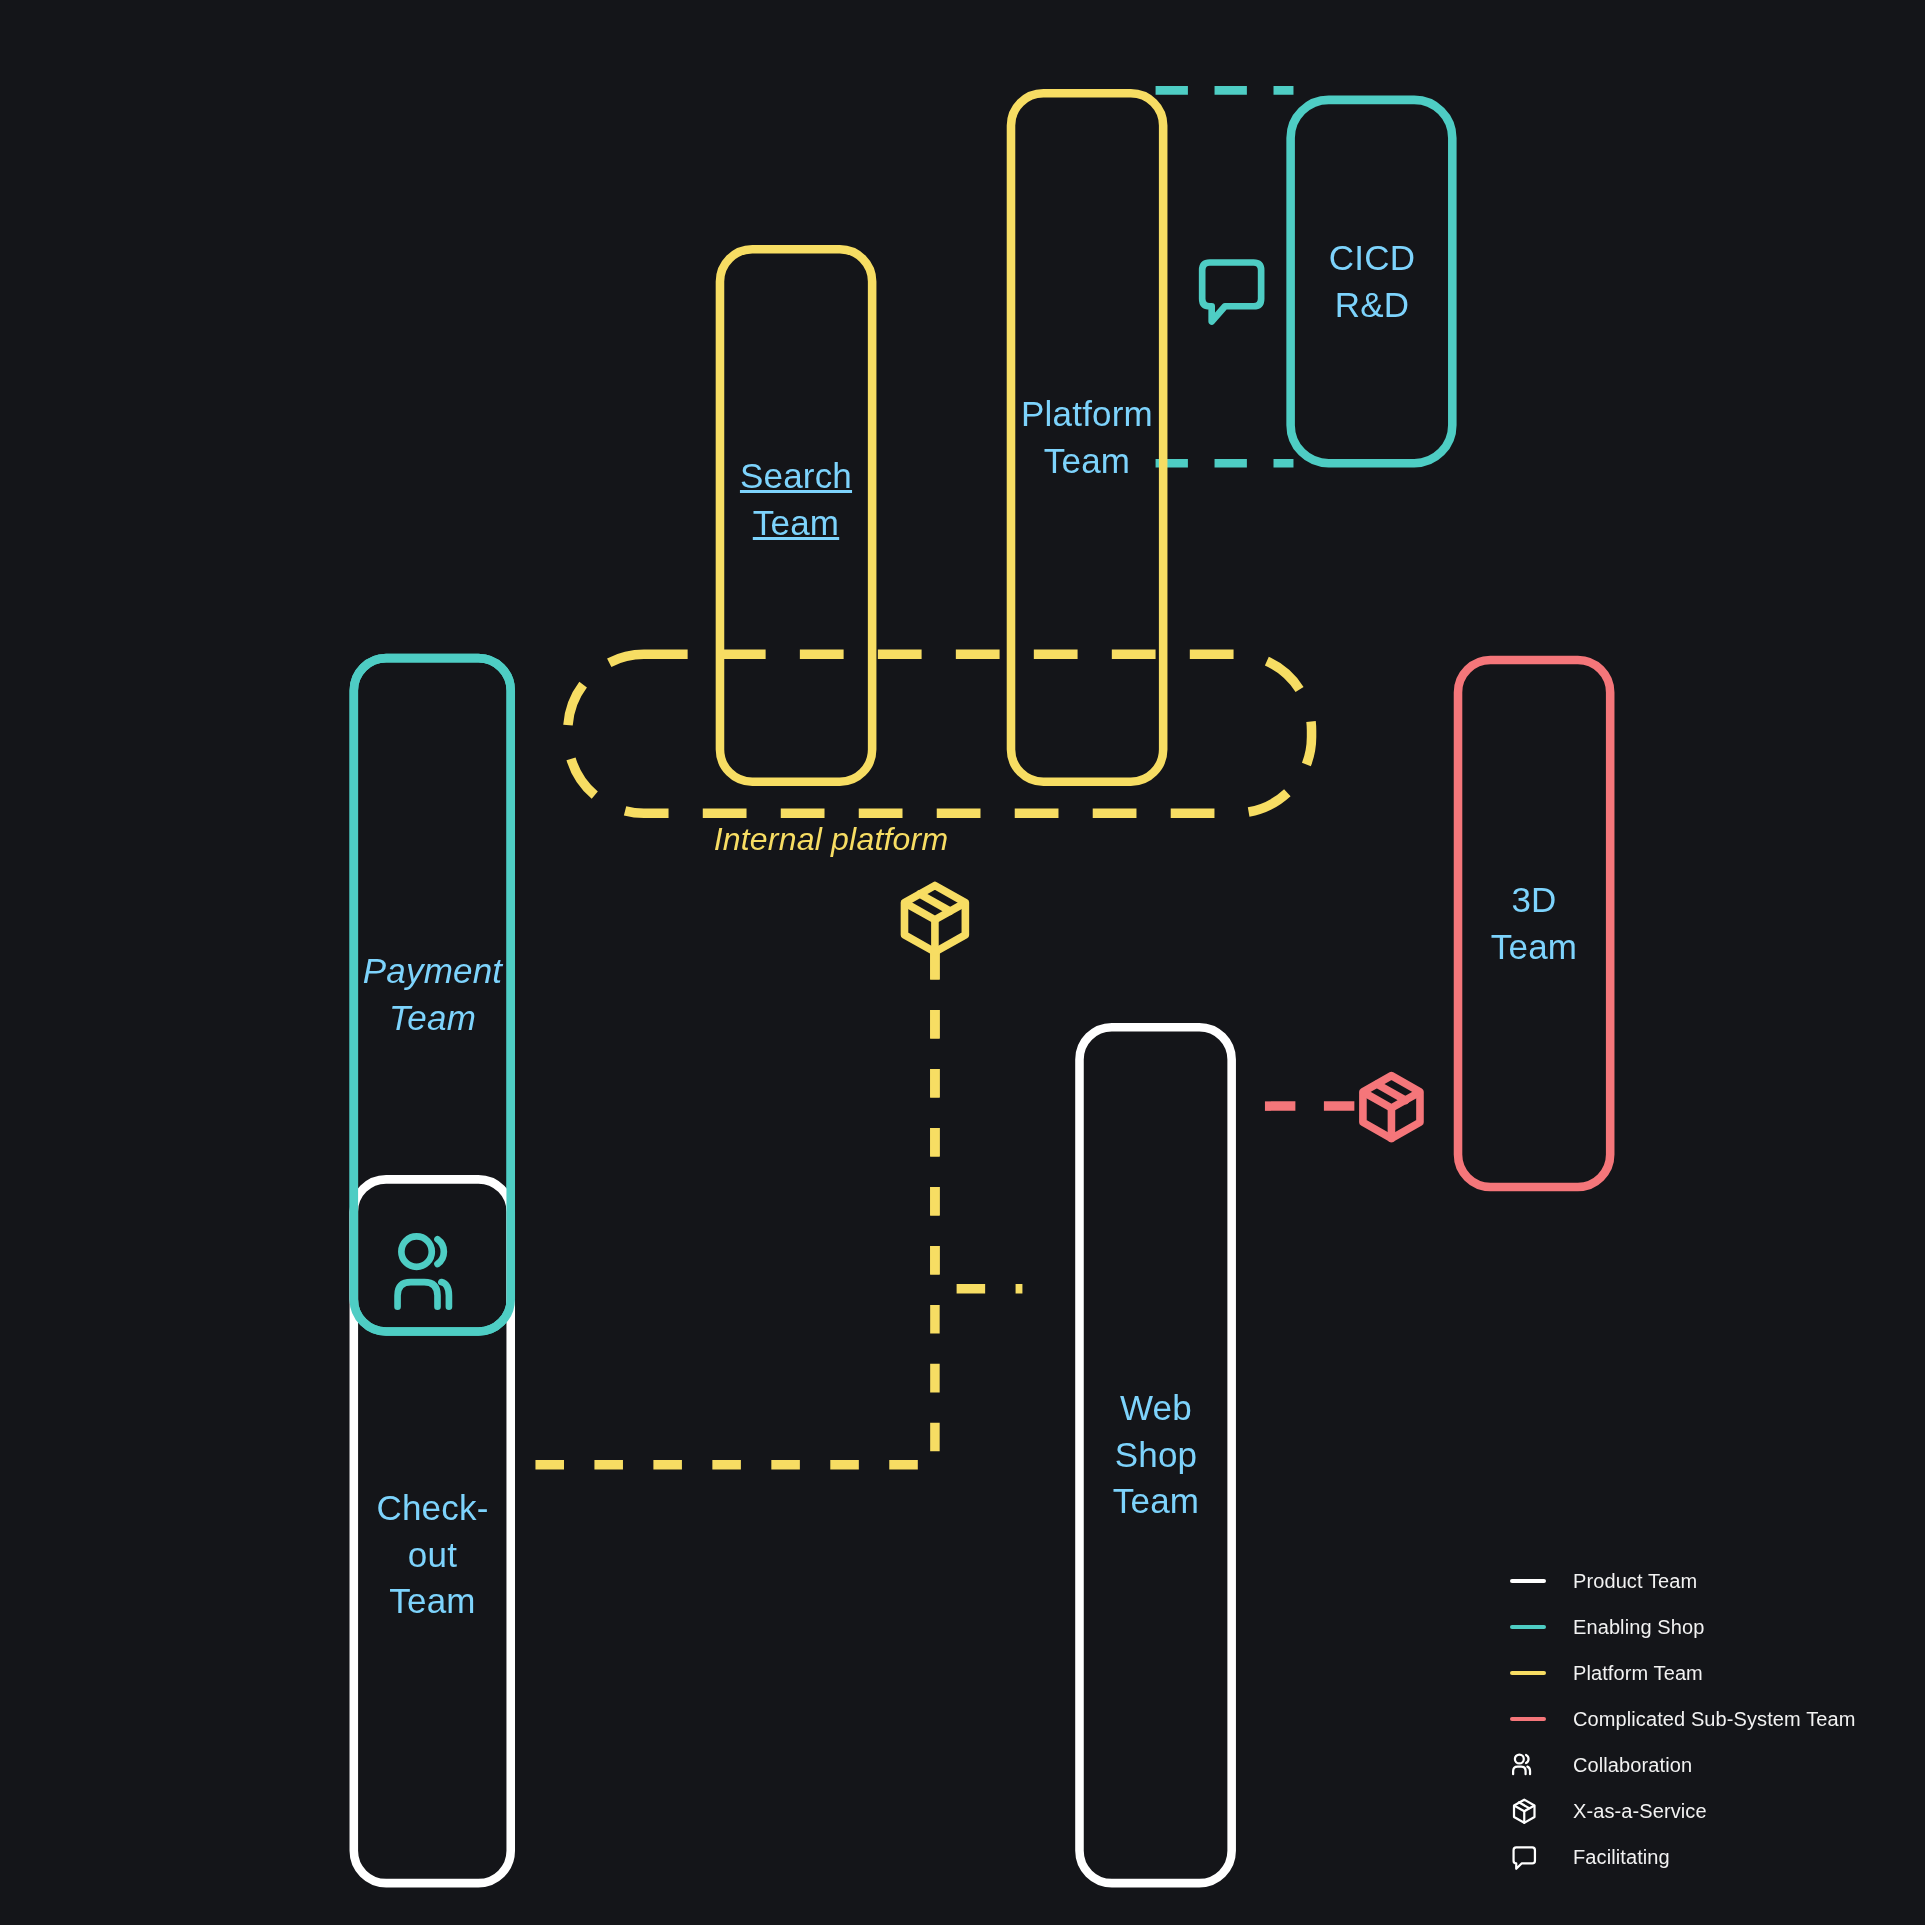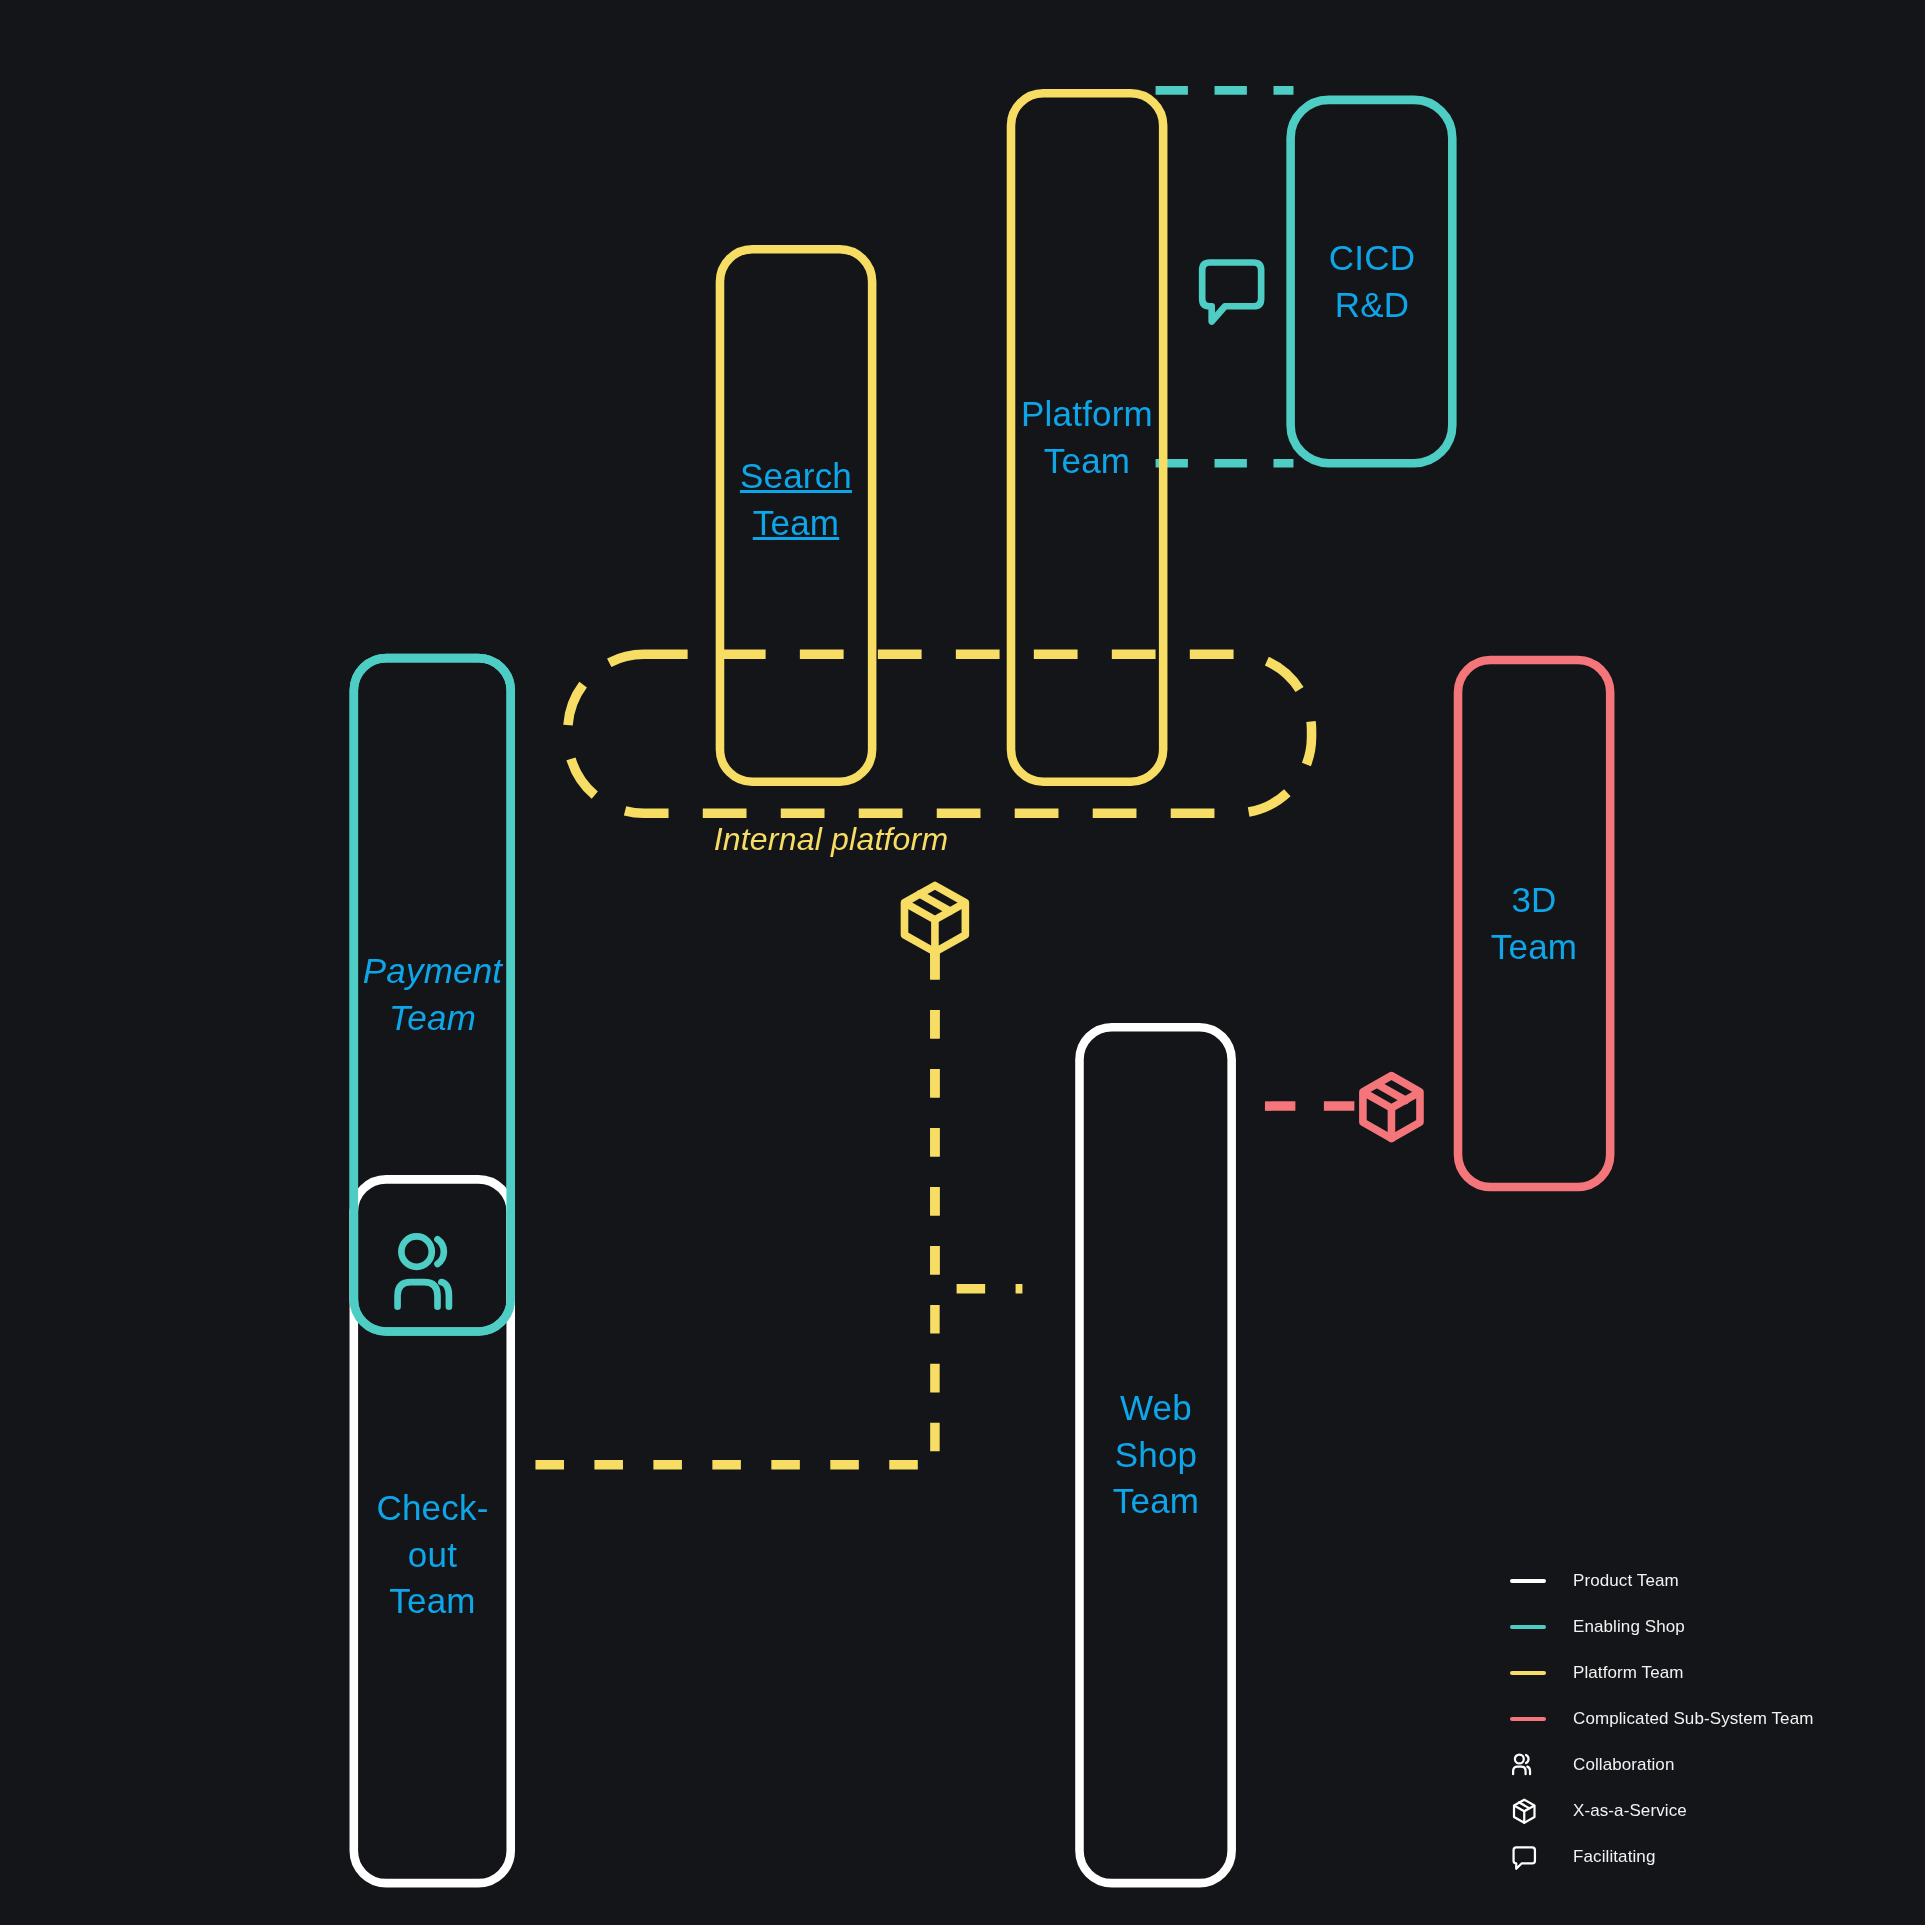--- a/index.html
+++ b/index.html
@@ -24,21 +24,21 @@
   }
 
   .team-box {
     position: absolute;
     box-sizing: border-box;
     border-radius: 28.5px;
     display: flex;
     align-items: center;
     justify-content: center;
     text-align: center;
-    color: #0ea5e9;
+    color: #7dd3fc;
     font-size: 35px;
     line-height: 1.33;
     letter-spacing: 0.2px;
     background: transparent;
   }
 
   .team-label {
     white-space: pre-line;
     display: block;
   }
@@ -75,21 +75,21 @@
     margin-right: 17px;
   }
   .legend-line {
     width: 36px;
     height: 4.8px;
     border-radius: 2.9px;
     display: block;
   }
   .legend-text {
     color: #f2f2f2;
-    font-size: 17px;
+    font-size: 20px;
     white-space: nowrap;
     letter-spacing: 0.1px;
   }
 </style>
 </head>
 <body>
 
 <svg id="canvas" viewBox="0 0 2024 2024">
 
   <path d="M 1215 95 L 1360 95" fill="none" stroke="#4ecdc4" stroke-width="9" stroke-dasharray="34 28" stroke-linecap="butt"></path>

